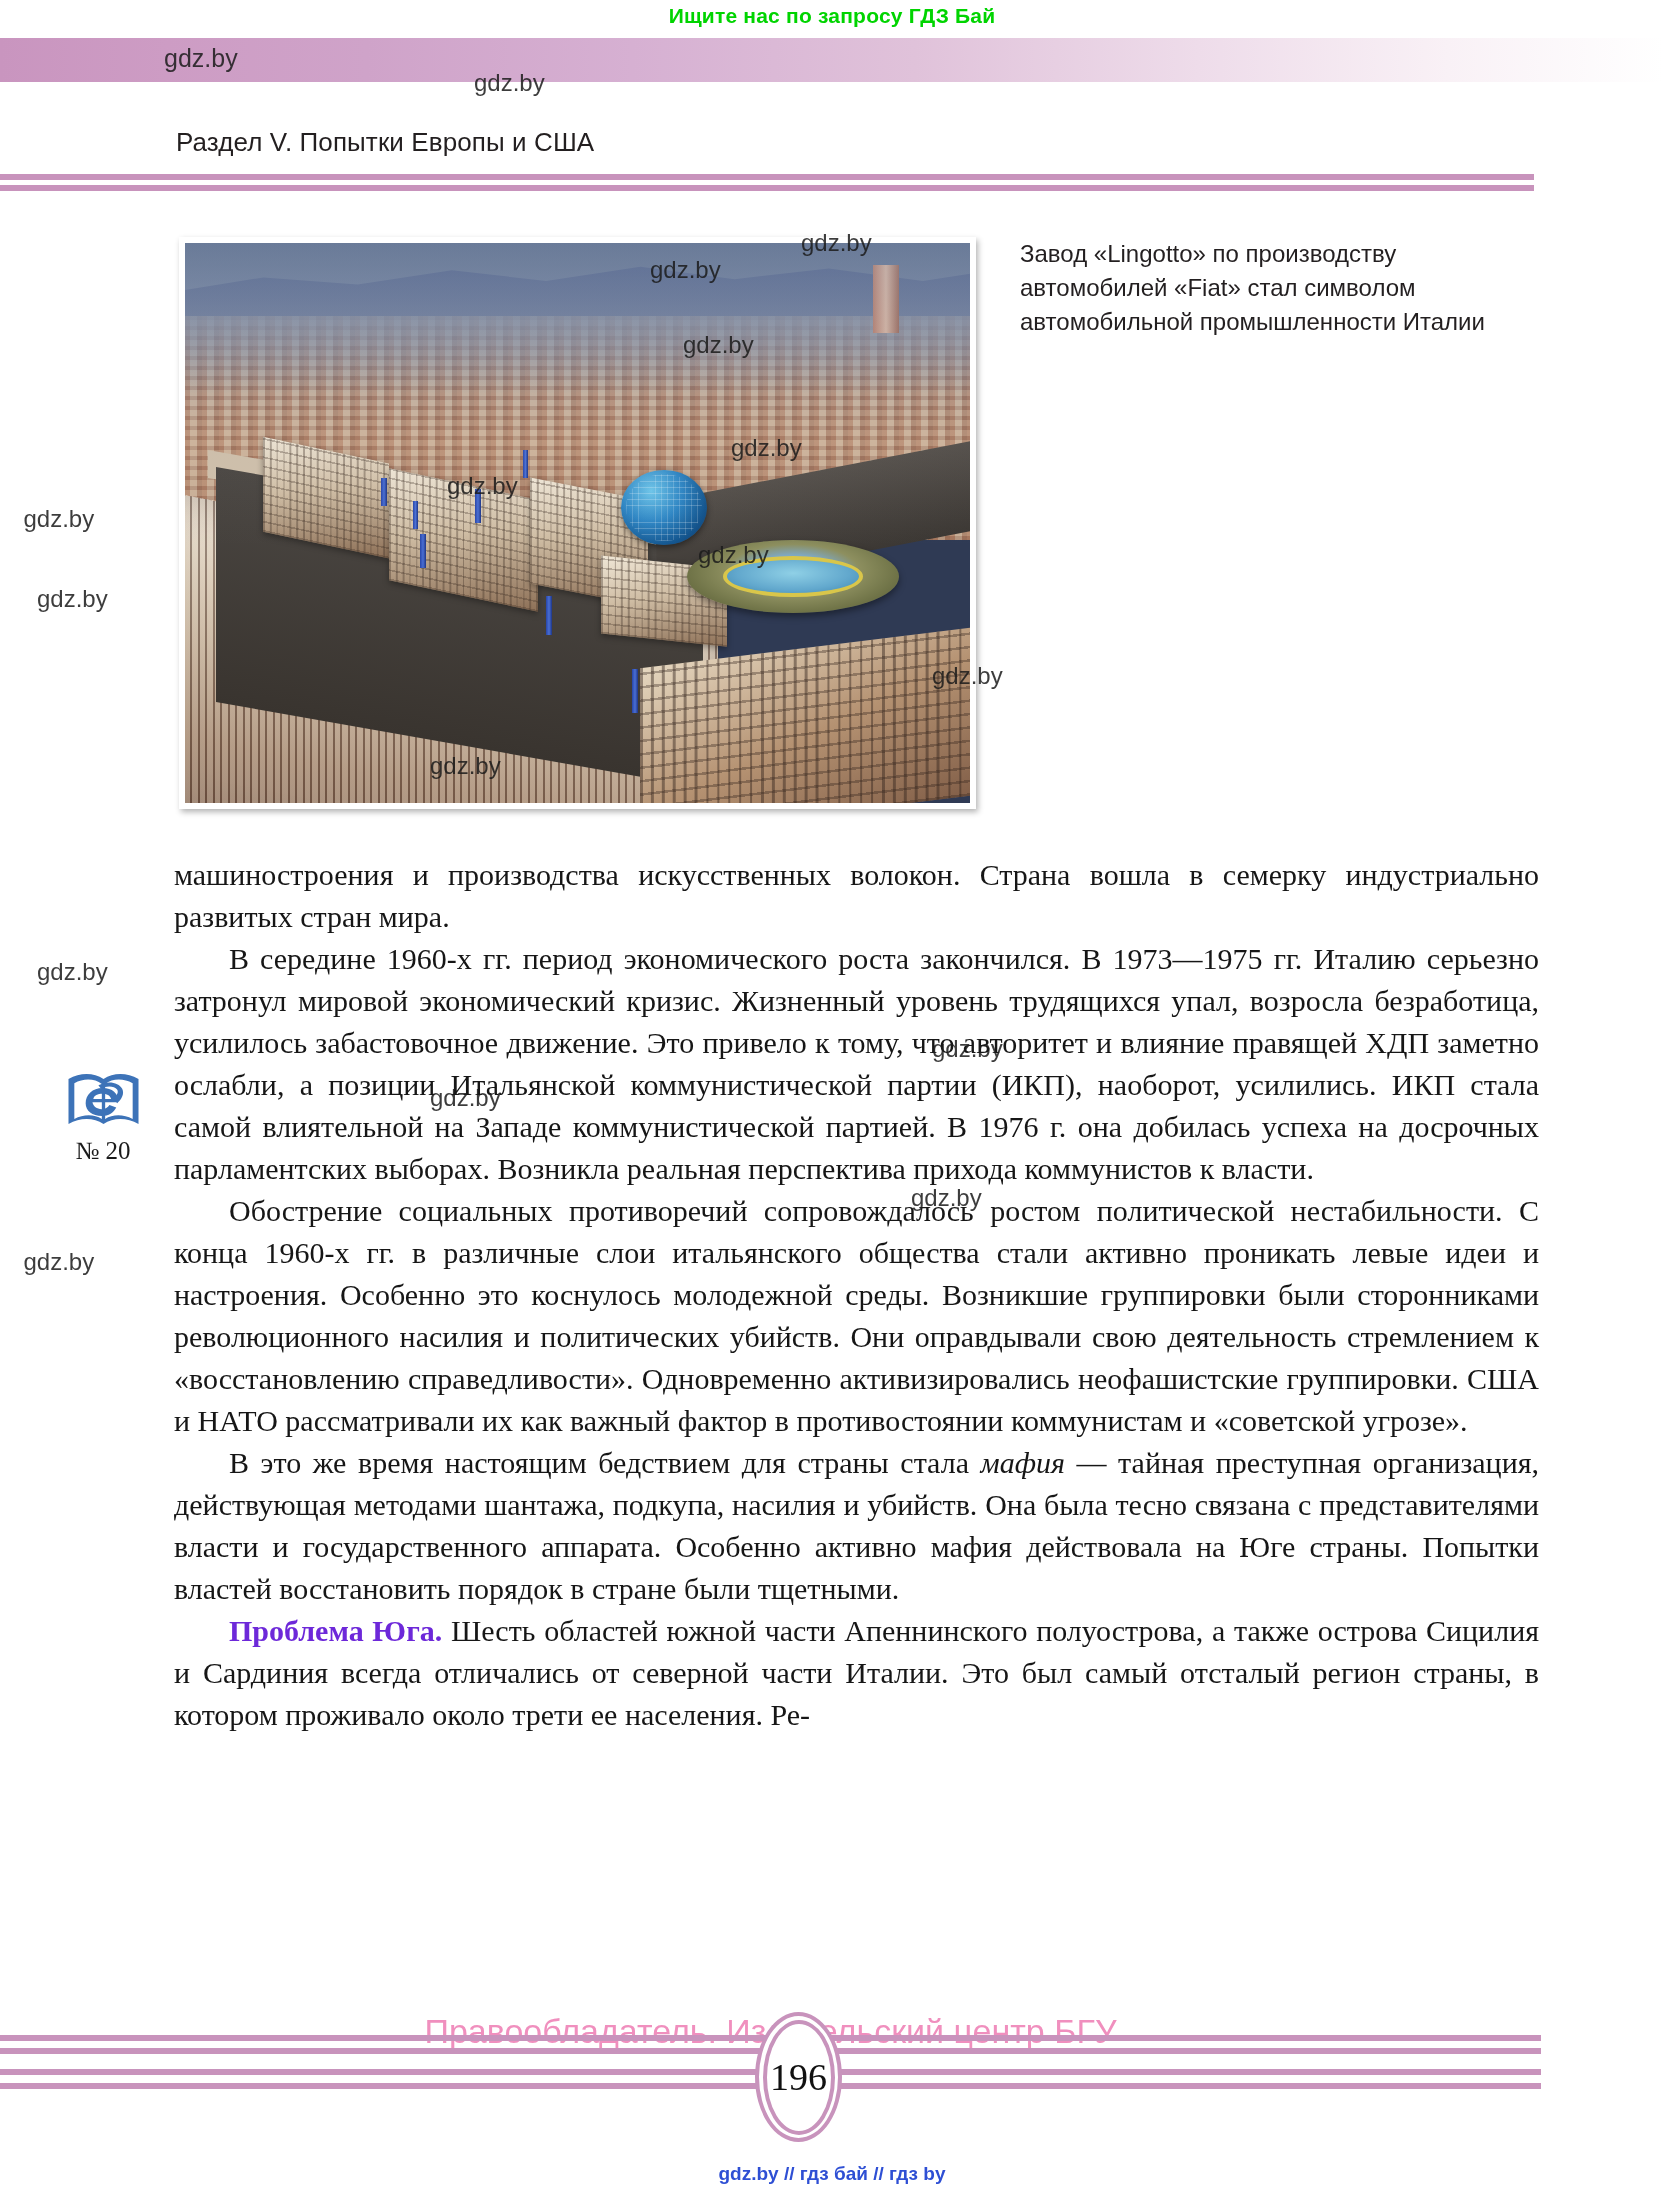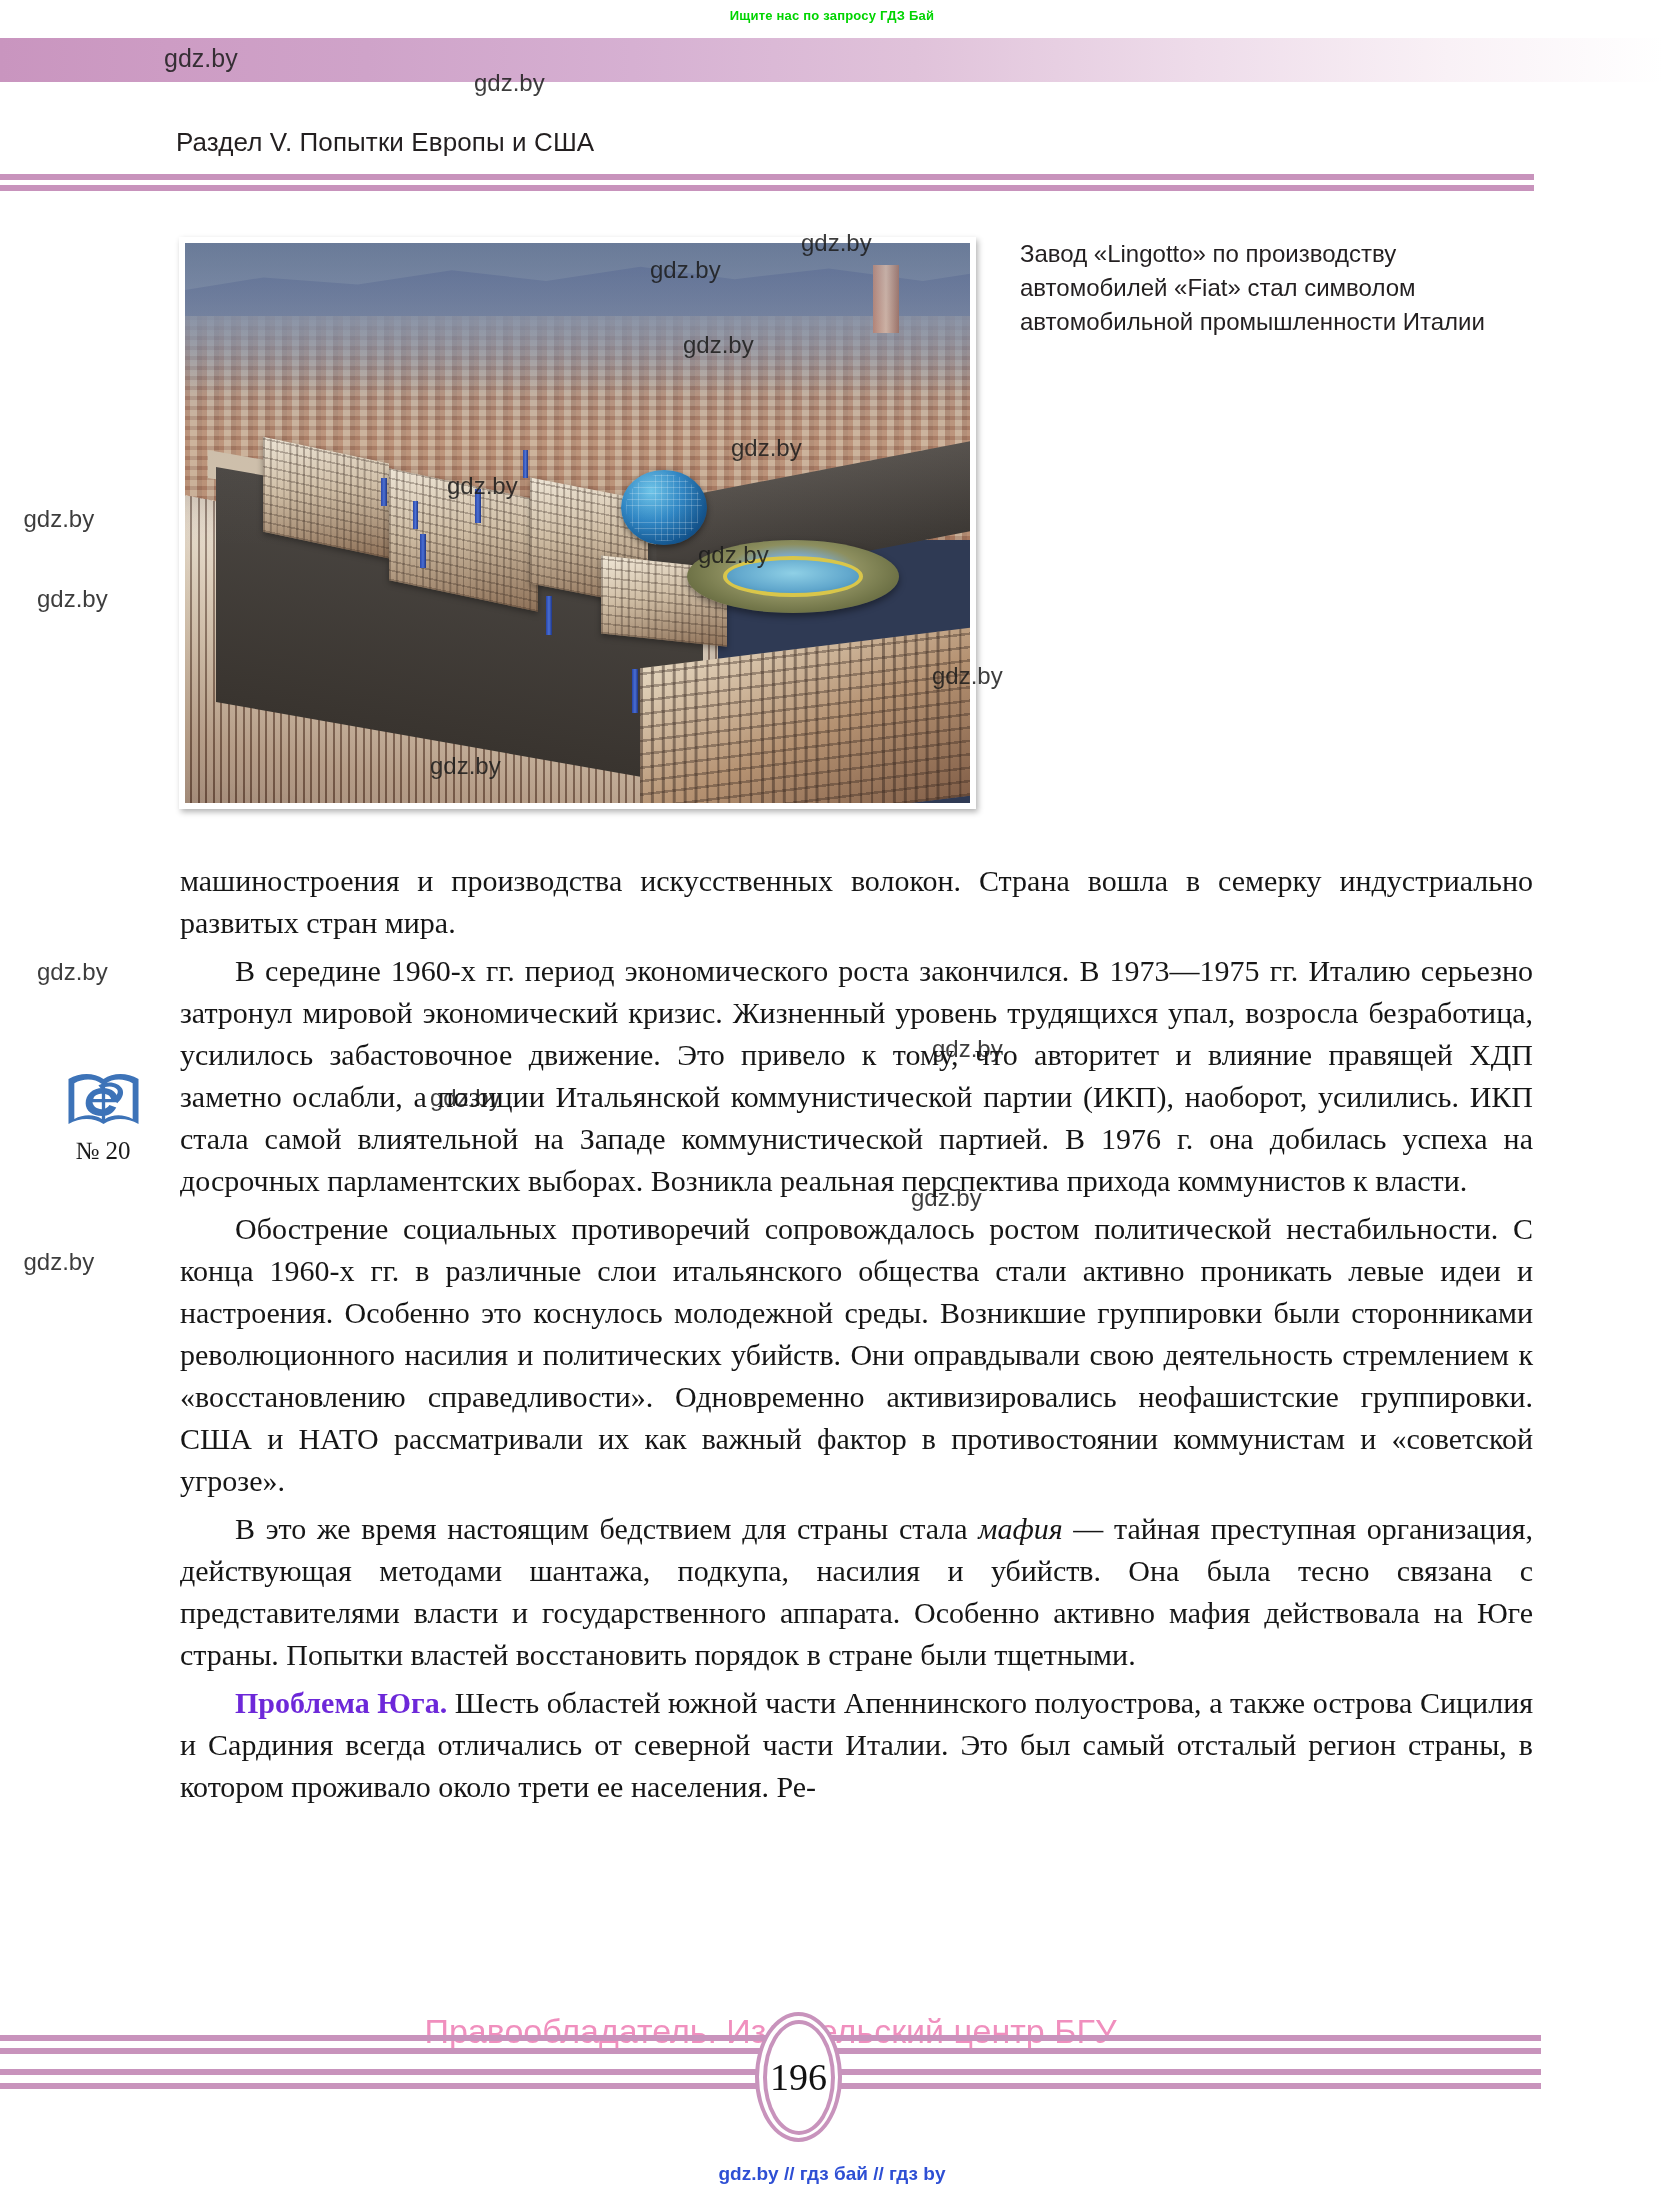--- a/index.html
+++ b/index.html
@@ -18,21 +18,21 @@
 
   
   .promo-strip {
     position: absolute;
     top: 0; left: 0;
     width: 1664px;
     height: 20px;
     text-align: center;
     line-height: 32px;
     font-family: "Liberation Sans", "DejaVu Sans", sans-serif;
-    font-size: 13px;
+    font-size: 21px;
     font-weight: bold;
     color: #00d400;
     white-space: nowrap;
     letter-spacing: 0.2px;
   }
 
   
   .header-band {
     position: absolute;
     top: 38px; left: 0;
@@ -256,21 +256,21 @@
     top: 854px;
     left: 174px;
     width: 1365px;
     font-family: "Liberation Serif", "DejaVu Serif", serif;
     font-size: 30px;
     line-height: 42px;
     color: #161616;
     text-align: justify;
     text-justify: inter-word;
   }
-  .body-text p { margin: 6px; }
+  .body-text p { margin: 0; }
   .body-text p.indent { text-indent: 55px; }
   .body-text .term { font-style: italic; }
   .body-text .lead-in {
     color: #6d28d9;
     font-weight: bold;
   }
 
   
   .rule-bot-1, .rule-bot-2, .rule-bot-3, .rule-bot-4 {
     position: absolute;

